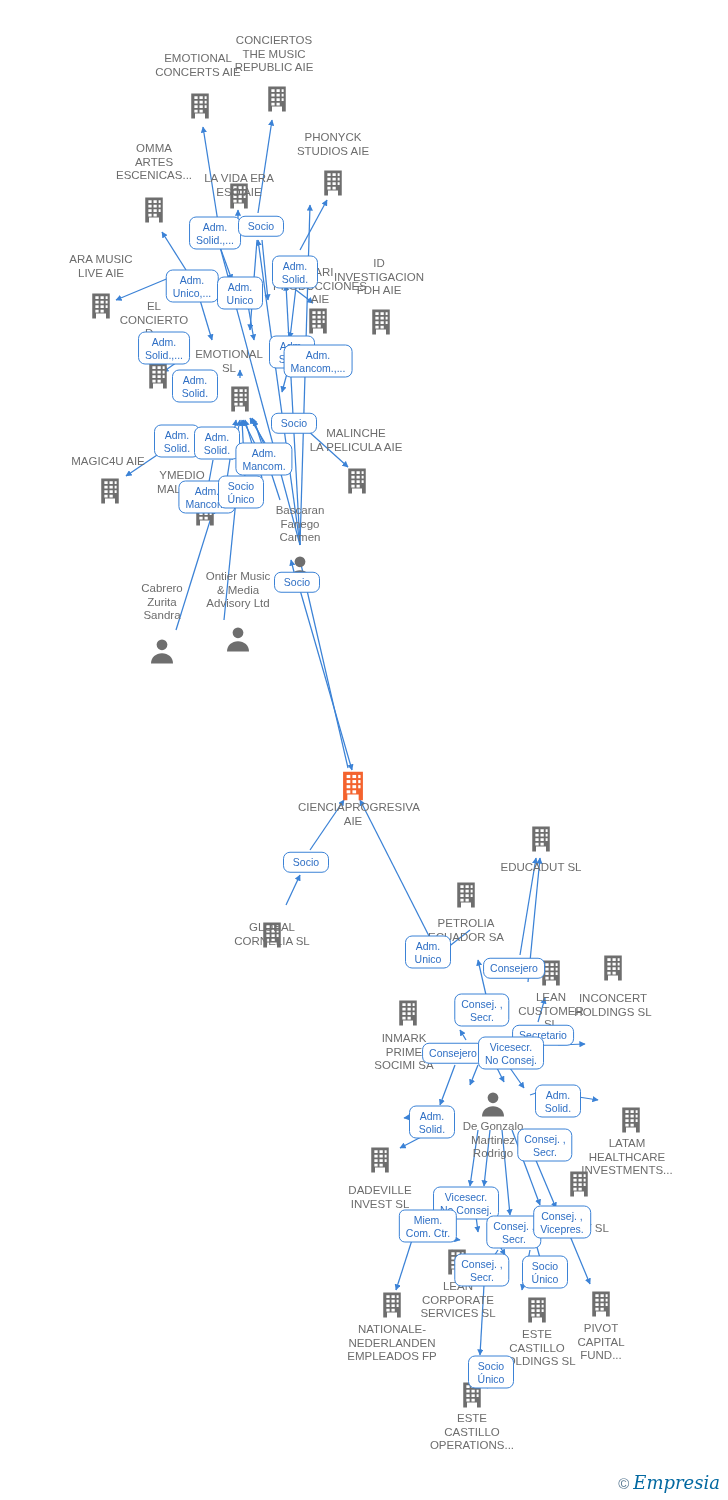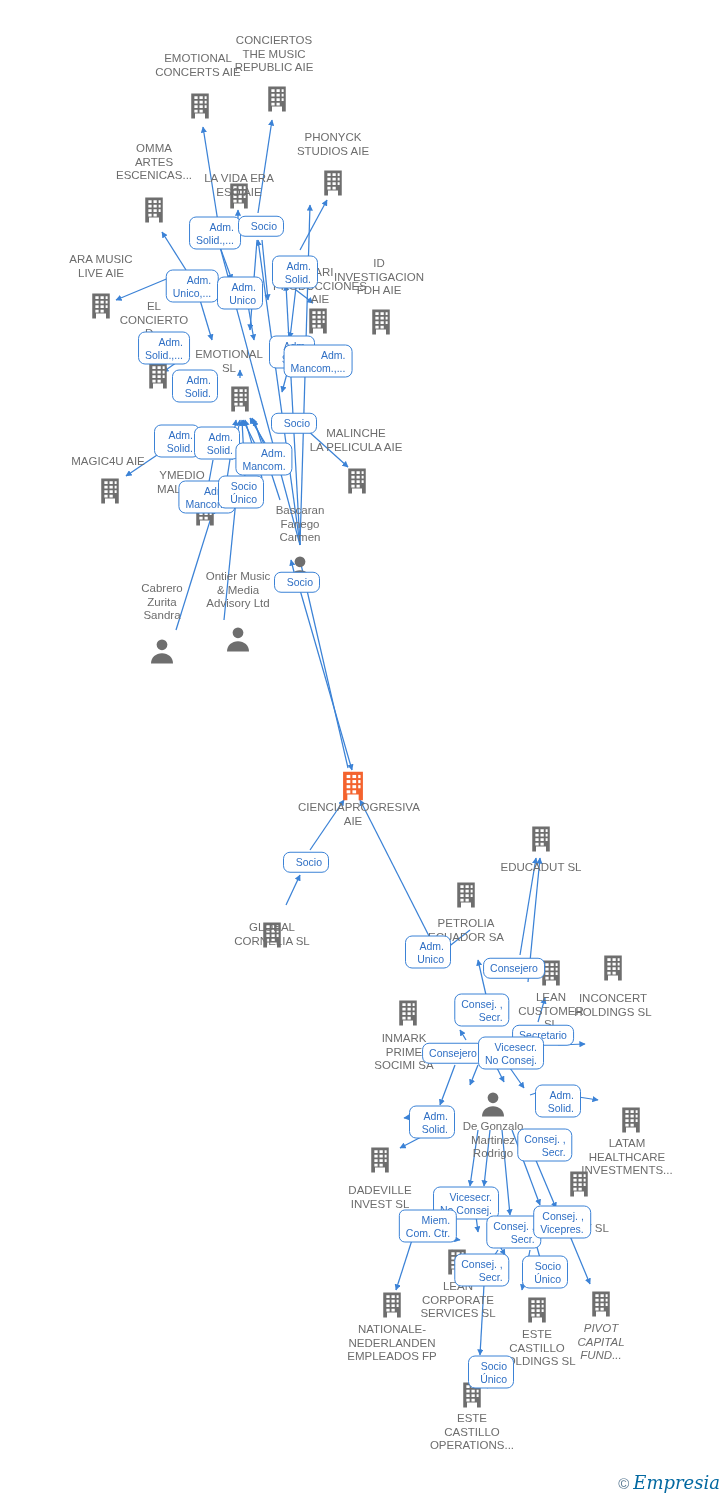--- a/index.html
+++ b/index.html
@@ -17,21 +17,21 @@
   .node .glyph svg{display:inline-block;}
   .node .cap{display:block;font-size:11.5px;line-height:13.5px;color:#6d6d6d;
              white-space:pre-line;letter-spacing:0px;}
   .node.cap-above .cap{margin-bottom:1px;}
   .node.cap-below .cap{margin-top:1px;}
 
   
   .role{position:absolute;transform:translate(-50%,-50%);
         background:#ffffff;border:1.3px solid #3b82d6;border-radius:7px;
         color:#2f6fc4;font-size:10.5px;line-height:12.5px;
-        padding:3px 6px;text-align:right;white-space:pre-line;
+        padding:3px 6px;text-align:center;white-space:pre-line;
         box-sizing:border-box;}
   .role.w1{min-width:46px;}
 
   
   #watermark{position:absolute;right:8px;bottom:8px;display:flex;
              align-items:center;gap:4px;}
   #watermark .cmark{color:#5a7a93;font-size:15px;line-height:15px;}
   #watermark .wtext{font-family:"DejaVu Serif", serif;font-style:italic;
              font-size:18px;line-height:18px;color:#0369a1;}
 </style>
@@ -710,21 +710,21 @@
     <rect x="11.6" y="7.8" width="2.6" height="2.2" fill="#fff"></rect>
     <rect x="15.7" y="7.8" width="1.6" height="2.2" fill="#fff"></rect>
     <rect x="7.5" y="11.4" width="2.6" height="2.2" fill="#fff"></rect>
     <rect x="11.6" y="11.4" width="2.6" height="2.2" fill="#fff"></rect>
     <rect x="15.7" y="11.4" width="1.6" height="2.2" fill="#fff"></rect>
     <rect x="7.5" y="15" width="2.6" height="2.2" fill="#fff"></rect>
     <rect x="11.6" y="15" width="2.6" height="2.2" fill="#fff"></rect>
   </svg></span>
       </div>
       <div class="node cap-below" style="left: 601px; top: 1342px;">
-        <span class="cap" style="color: rgb(109, 109, 109); font-style: italic;">PIVOT
+        <span class="cap" style="color: rgb(109, 109, 109);">PIVOT
 CAPITAL
 FUND...</span>
       </div>
       <div class="node" style="left: 472px; top: 1395px;">
         <span class="glyph"><svg width="30" height="30" viewBox="0 0 24 24" aria-hidden="true">
     <path fill="#6e6e6e" d="M5 2h14v20h-3v-4h-8v4H5V2z"></path>
     <rect x="7.5" y="4.2" width="2.6" height="2.2" fill="#fff"></rect>
     <rect x="11.6" y="4.2" width="2.6" height="2.2" fill="#fff"></rect>
     <rect x="15.7" y="4.2" width="1.6" height="2.2" fill="#fff"></rect>
     <rect x="7.5" y="7.8" width="2.6" height="2.2" fill="#fff"></rect>

